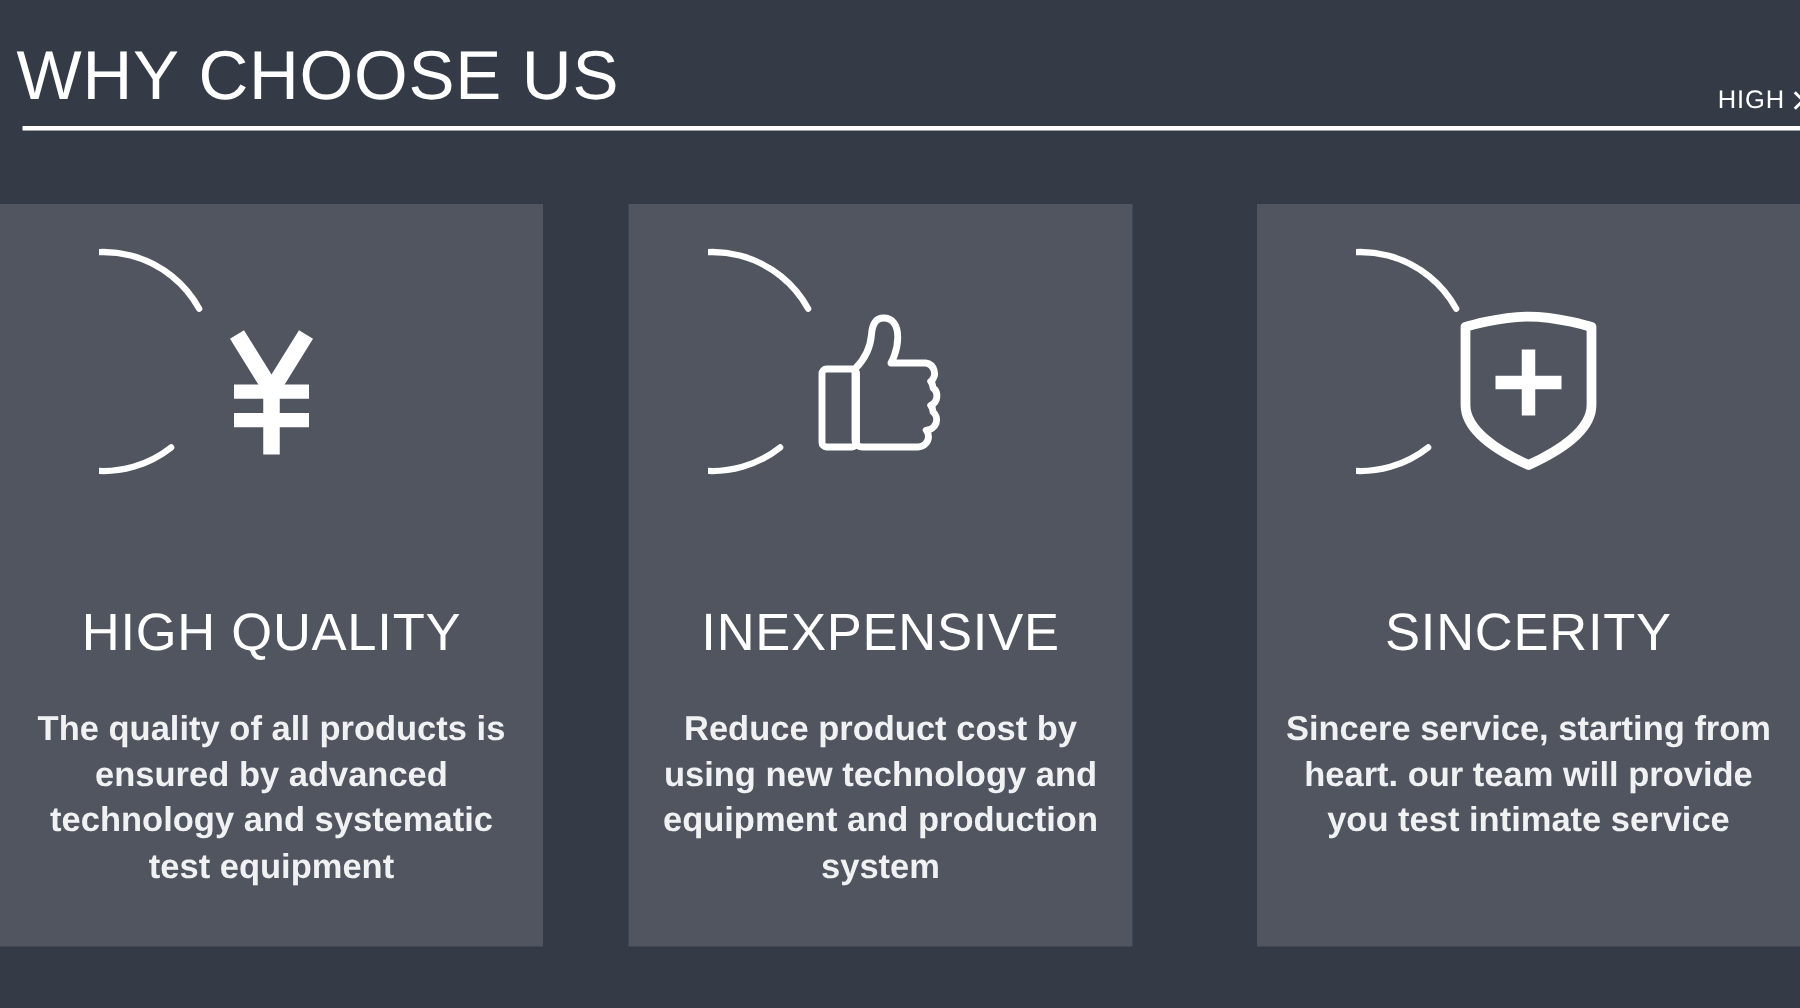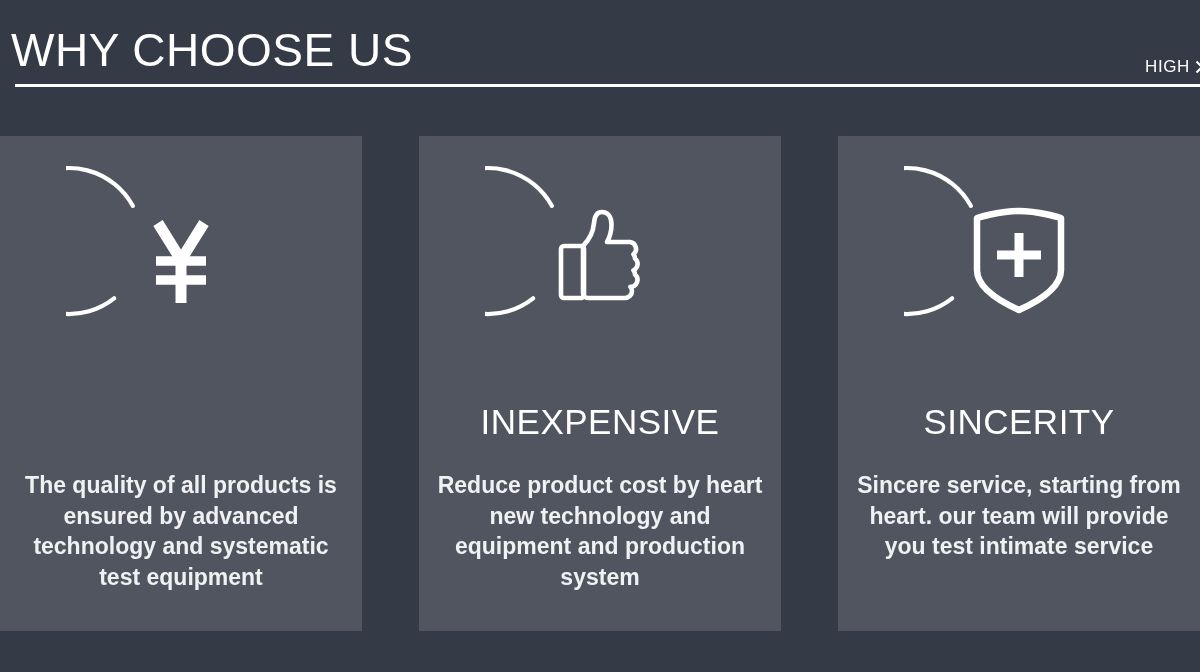--- a/index.html
+++ b/index.html
@@ -84,21 +84,21 @@
 
   .card {
     position: absolute;
     top: 0;
     height: 495px;
     background: #50555f;
     text-align: center;
   }
 
   .card.card-1 { left: 0px;   width: 362px; }
-  .card.card-2 { left: 419px; width: 362px; }
+  .card.card-2 { left: 419px; width: 336px; }
   .card.card-3 { left: 838px; width: 362px; }
 
   .card-icon {
     position: absolute;
     left: 50%;
     top: 11px;
     transform: translateX(-50%);
     width: 230px;
     height: 230px;
   }
@@ -158,20 +158,21 @@
   <div class="card card-1">
     <div class="card-icon">
       <svg viewBox="0 0 230 230" fill="none" aria-hidden="true">
         <path d="M 48.1 151.3 A 73 73 0 1 1 66.8 58.8" stroke="#ffffff" stroke-width="4.2" stroke-linecap="round" fill="none"></path>
         <path d="M 92 76 L 115 113 L 138 76" stroke="#ffffff" stroke-width="11" stroke-linecap="butt" stroke-linejoin="miter" fill="none"></path>
         <path d="M 115 110 L 115 156" stroke="#ffffff" stroke-width="11" stroke-linecap="butt" fill="none"></path>
         <path d="M 90 114 L 140 114" stroke="#ffffff" stroke-width="9.5" stroke-linecap="butt" fill="none"></path>
         <path d="M 90 133 L 140 133" stroke="#ffffff" stroke-width="9.5" stroke-linecap="butt" fill="none"></path>
       </svg>
     </div>
+    <div class="card-title">HIGH QUALITY</div>
     <div class="card-desc">The quality of all products is ensured by advanced technology and systematic test equipment</div>
   </div>
 
   <div class="card card-2">
     <div class="card-icon">
       <svg viewBox="0 0 230 230" fill="none" aria-hidden="true">
         <path d="M 48.1 151.3 A 73 73 0 1 1 66.8 58.8" stroke="#ffffff" stroke-width="4.2" stroke-linecap="round" fill="none"></path>
 
         <path d="M 98 99 L 98 146 A 5 5 0 0 0 103 151 L 140 151
                  A 7 7 0 0 0 147 144 A 7 7 0 0 0 145.5 139.8
@@ -182,21 +183,21 @@
                  C 126.5 69 122.5 65 117 65
                  C 111.5 65 109.5 69.5 109 76
                  C 108.3 85 104 93 98 99 Z" stroke="#ffffff" stroke-width="4.6" stroke-linejoin="round" fill="none"></path>
 
         <path d="M 79 99 L 96 99 A 3 3 0 0 1 99 102 L 99 148
                  A 3 3 0 0 1 96 151 L 79 151 A 3 3 0 0 1 76 148
                  L 76 102 A 3 3 0 0 1 79 99 Z" stroke="#ffffff" stroke-width="4.6" stroke-linejoin="round" fill="none"></path>
       </svg>
     </div>
     <div class="card-title">INEXPENSIVE</div>
-    <div class="card-desc">Reduce product cost by heart new technology and equipment and production system</div>
+    <div class="card-desc">Reduce product cost by using new technology and equipment and production system</div>
   </div>
 
   <div class="card card-3">
     <div class="card-icon">
       <svg viewBox="0 0 230 230" fill="none" aria-hidden="true">
         <path d="M 48.1 151.3 A 73 73 0 1 1 66.8 58.8" stroke="#ffffff" stroke-width="4.2" stroke-linecap="round" fill="none"></path>
 
         <path d="M 73 71 C 73 71 95 64 115 64 C 135 64 157 71 157 71
                  L 157 123 C 157 140 135 154 115 163
                  C 95 154 73 140 73 123 Z" stroke="#ffffff" stroke-width="6.5" stroke-linejoin="round" fill="none"></path>

